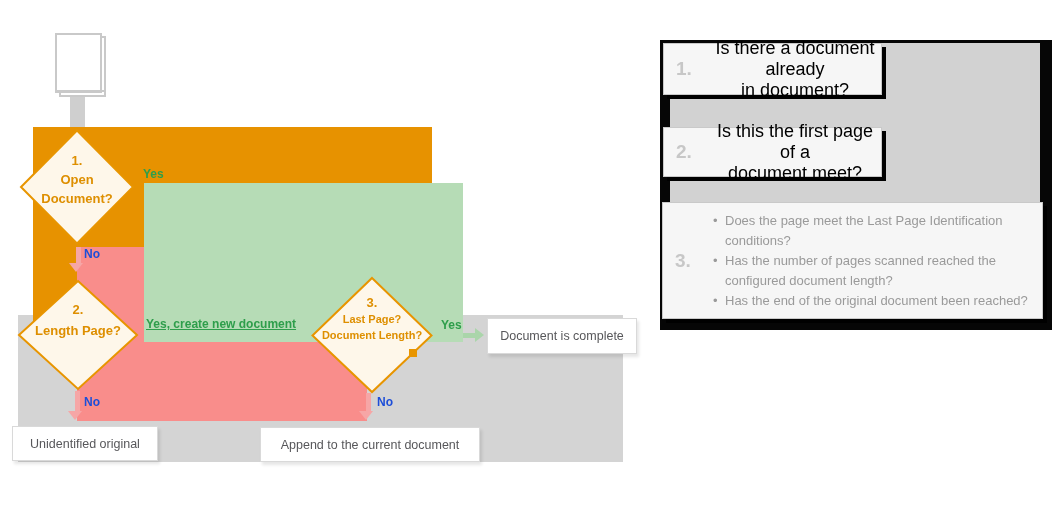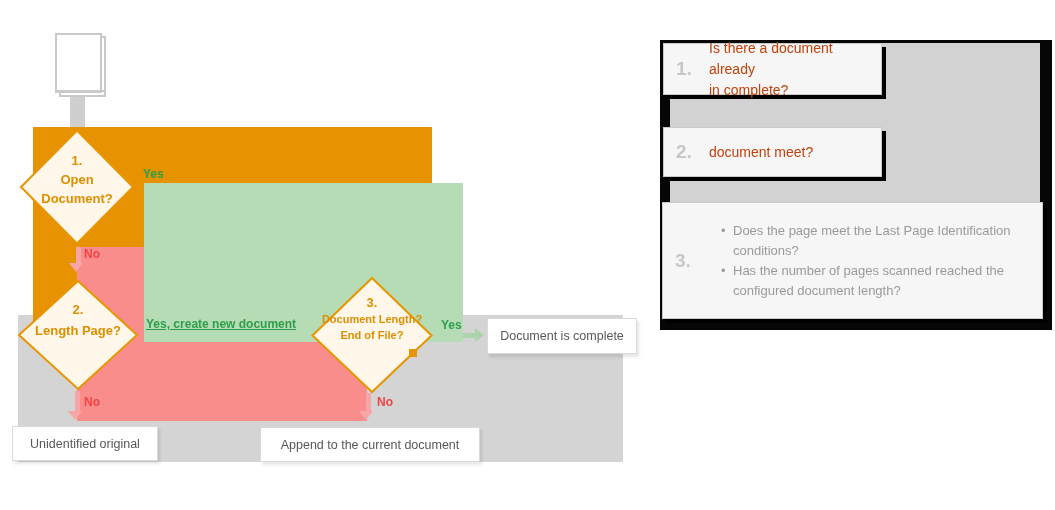--- a/index.html
+++ b/index.html
@@ -29,21 +29,21 @@
 
   .dtext{position:absolute;text-align:center;font-weight:bold;color:#DE8F00;}
   .d1-text{left:16px;  top:151px; width:122px; font-size:13px; line-height:19px;}
   .d2-text{left:0px;   top:299px; width:156px; font-size:13px; line-height:21px;}
   .d3-text{left:294px; top:295px; width:156px; font-size:11px; line-height:16px;}
   .d3-text .first{font-size:13px;}
 
   
   .lbl{position:absolute;font-size:12px;font-weight:bold;white-space:nowrap;}
   .yes{color:#2E9E4B;}
-  .no{color:#ef4444;}
+  .no{color:#1d4ed8;}
   .yes1{left:143px; top:167px;}
   .no1 {left:84px;  top:247px;}
   .yes2{left:146px; top:317px;text-decoration:underline;}
   .no2 {left:84px;  top:395px;}
   .yes3{left:441px; top:318px;}
   .no3 {left:377px; top:395px;}
 
   
   .shaft-v{position:absolute;width:5px;background:#F6A6A6;}
   .head-down{position:absolute;width:0;height:0;border-left:7px solid transparent;border-right:7px solid transparent;border-top:9px solid #F6A6A6;}
@@ -73,22 +73,22 @@
   .card{
     position:absolute;background:#F6F6F6;border:1px solid #C9C9C9;
     box-shadow:4px 4px 0 0 #000;display:flex;align-items:center;box-sizing:border-box;
   }
   .card1{left:663px; top:43px;  width:219px; height:52px;}
   .card2{left:663px; top:127px; width:219px; height:50px;}
   .card3{left:662px; top:202px; width:381px; height:117px;}
   .card .num{
     flex:0 0 33px;padding-left:12px;font-size:19px;font-weight:bold;color:#C7C7C7;
   }
-  .card .txt{font-size:14px;line-height:21px;color:#c2410c;}
-  .card3 ul{margin:8px;padding:0 8px 0 5px;list-style:none;font-size:13px;line-height:20px;color:#9A9A9A;}
+  .card .txt{font-size:18px;line-height:21px;color:#000000;text-align:center;}
+  .card3 ul{margin:0;padding:0 8px 0 5px;list-style:none;font-size:13px;line-height:20px;color:#9A9A9A;}
   .card3 li{position:relative;padding-left:12px;}
   .card3 li::before{content:"\2022";position:absolute;left:0;top:0;color:#9A9A9A;}
 </style>
 </head>
 <body>
 
 <div class="stage">
 
   <div>
 
@@ -116,22 +116,22 @@
       <div>1.</div>
       <div>Open</div>
       <div>Document?</div>
     </div>
     <div class="dtext d2-text">
       <div>2.</div>
       <div>Length Page?</div>
     </div>
     <div class="dtext d3-text">
       <div class="first">3.</div>
+      <div>Last Page?</div>
       <div>Document Length?</div>
-      <div>End of File?</div>
     </div>
 
     <div class="lbl yes yes1">Yes</div>
     <div class="lbl no  no1">No</div>
     <div class="lbl yes yes2">Yes, create new document</div>
     <div class="lbl no  no2">No</div>
     <div class="lbl yes yes3">Yes</div>
     <div class="lbl no  no3">No</div>
 
     <div class="shaft-v a1-shaft"></div>
@@ -149,33 +149,35 @@
   </div>
 
   <div>
     <div class="abs panel-frame"></div>
     <div class="abs panel-inner"></div>
 
     <div class="card card1">
       <div class="num">1.</div>
       <div class="txt">
         <div>Is there a document already</div>
-        <div>in complete?</div>
+        <div>in document?</div>
       </div>
     </div>
 
     <div class="card card2">
       <div class="num">2.</div>
       <div class="txt">
+        <div>Is this the first page of a</div>
         <div>document meet?</div>
       </div>
     </div>
 
     <div class="card card3">
       <div class="num">3.</div>
       <ul>
         <li>Does the page meet the Last Page Identification conditions?</li>
         <li>Has the number of pages scanned reached the configured document length?</li>
+        <li>Has the end of the original document been reached?</li>
       </ul>
     </div>
   </div>
 
 </div>
 
 </body></html>

